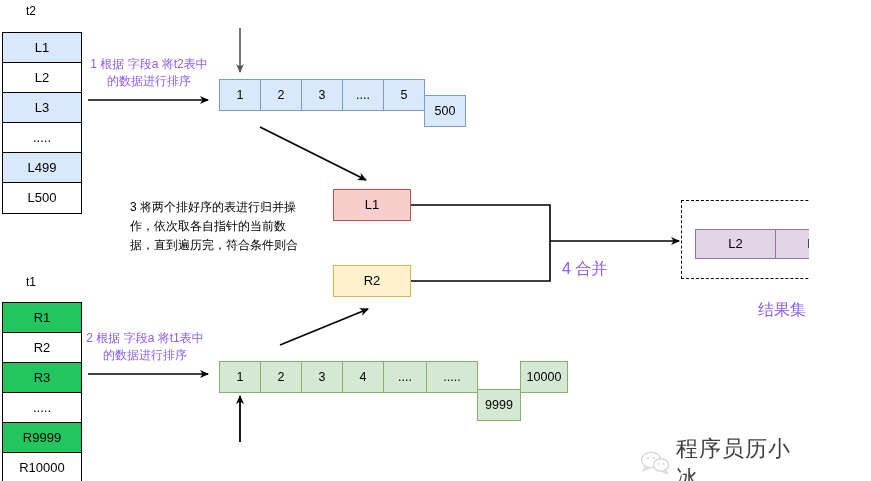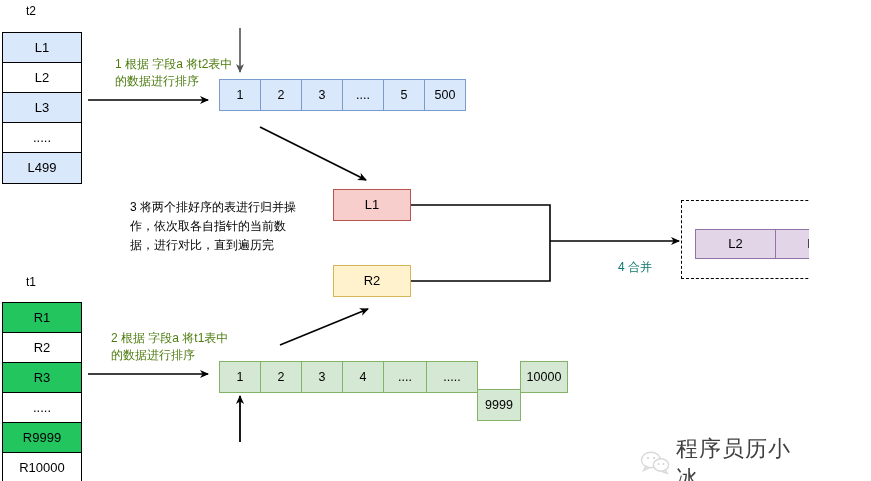--- a/index.html
+++ b/index.html
@@ -105,37 +105,36 @@
     margin-left: -1px;
     color: #000;
   }
   .resultcells .rcell:first-child { margin-left: 0; }
 
   
   .steplabel {
     position: absolute;
     font-size: 12px;
     line-height: 17px;
-    text-align: left;
-    color: #4d7c0f;
+    text-align: center;
+    color: #8b5cf6;
     white-space: pre-line;
-    margin-left: 31px;
   }
   .paralabel {
     position: absolute;
     font-size: 12px;
     line-height: 19px;
     text-align: left;
     color: #000;
   }
   .plainlabel {
     position: absolute;
-    font-size: 12px;
-    color: #0f766e;
-    text-align: right;
+    font-size: 16px;
+    color: #8b5cf6;
+    text-align: left;
   }
 
   
   #arrows {
     position: absolute;
     left: 0; top: 0;
     width: 871px; height: 481px;
     pointer-events: none;
   }
 
@@ -185,40 +184,41 @@
   </svg>
 
   <div class="table-caption" style="left:26px; top:4px;">t2</div>
 
   <div class="vtable blue" style="left:2px; top:32px;">
     <div class="vrow fill">L1</div>
     <div class="vrow">L2</div>
     <div class="vrow fill">L3</div>
     <div class="vrow">.....</div>
     <div class="vrow fill">L499</div>
+    <div class="vrow">L500</div>
   </div>
 
   <div class="table-caption" style="left:26px; top:275px;">t1</div>
 
   <div class="vtable green" style="left:2px; top:302px;">
     <div class="vrow fill">R1</div>
     <div class="vrow">R2</div>
     <div class="vrow fill">R3</div>
     <div class="vrow">.....</div>
     <div class="vrow fill">R9999</div>
     <div class="vrow">R10000</div>
   </div>
 
   <div class="harray" style="left:219px; top:79px;">
     <div class="hcell" style="width:42px;">1</div>
     <div class="hcell" style="width:42px;">2</div>
     <div class="hcell" style="width:42px;">3</div>
     <div class="hcell" style="width:42px;">....</div>
     <div class="hcell" style="width:42px;">5</div>
-    <div class="hcell" style="width:42px;">500</div>
+    <div class="hcell" style="width:42px;margin-top:16px;">500</div>
   </div>
 
   <div class="harray green" style="left:219px; top:361px;">
     <div class="hcell" style="width:42px;">1</div>
     <div class="hcell" style="width:42px;">2</div>
     <div class="hcell" style="width:42px;">3</div>
     <div class="hcell" style="width:42px;">4</div>
     <div class="hcell" style="width:44px;">....</div>
     <div class="hcell" style="width:52px;">.....</div>
     <div class="hcell" style="width:44px;margin-top:28px;">9999</div>
@@ -231,21 +231,21 @@
 
   <div class="steplabel" style="left:84px; top:56px; width:130px;">1 根据 字段a 将t2表中
 的数据进行排序</div>
 
   <div class="steplabel" style="left:80px; top:330px; width:130px;">2 根据 字段a 将t1表中
 的数据进行排序</div>
 
   <div class="paralabel" style="left:130px; top:198px; width:186px;">
     <div>3 将两个排好序的表进行归并操</div>
     <div>作，依次取各自指针的当前数</div>
-    <div>据，进行对比，直到遍历完</div>
+    <div>据，直到遍历完，符合条件则合</div>
   </div>
 
   <div class="plainlabel" style="left:562px; top:259px; width:90px;">4 合并</div>
 
   <div class="resultbox" style="left:681px; top:200px; width:182px; height:79px;"></div>
 
   <div class="resultcells" style="left:695px; top:229px;">
     <div class="rcell" style="width:81px;">L2</div>
     <div class="rcell" style="width:81px;">R2</div>
   </div>

